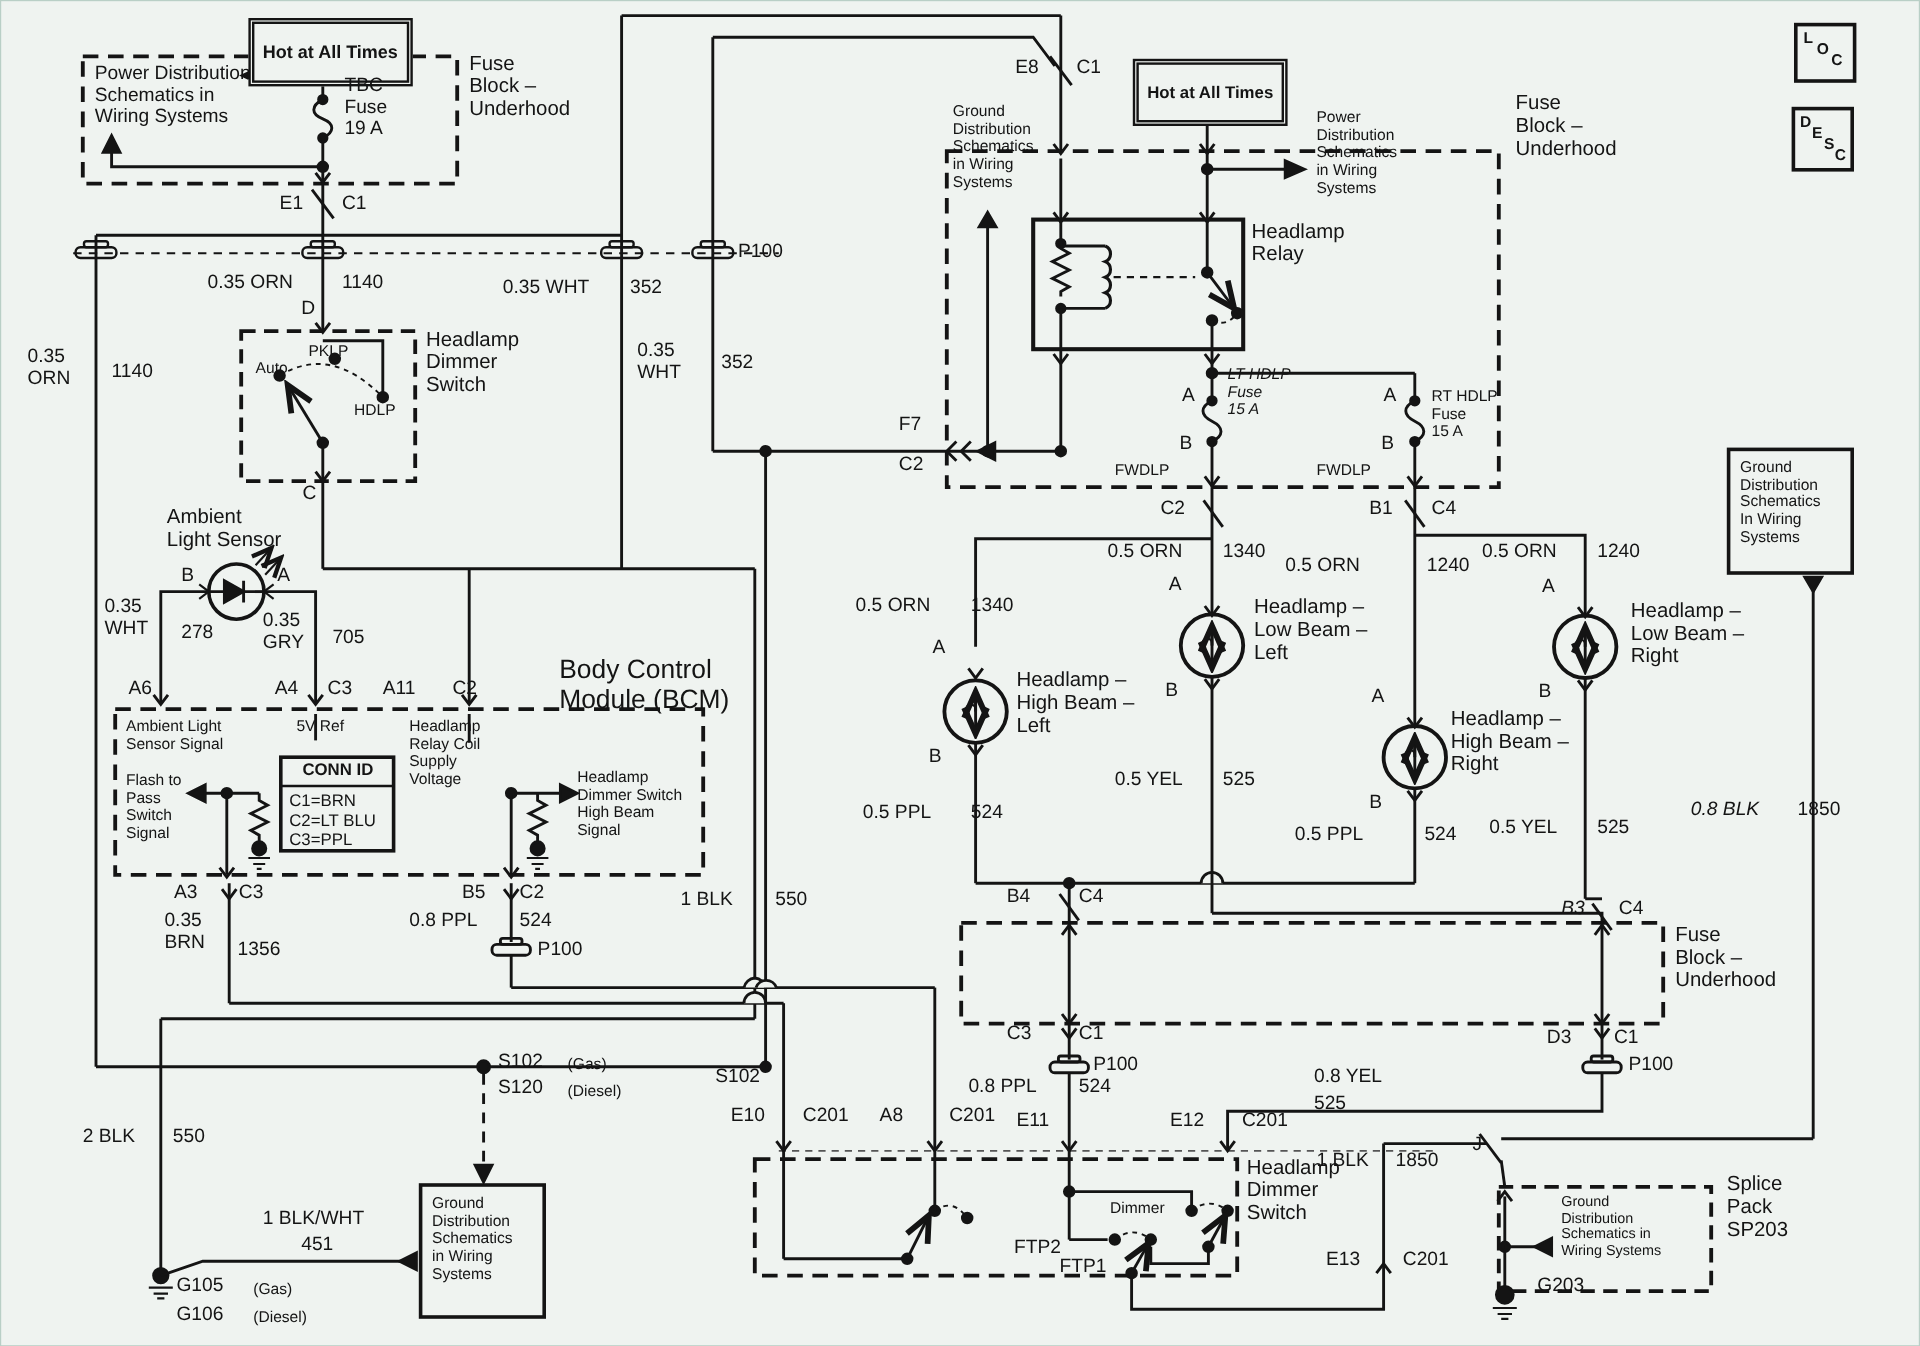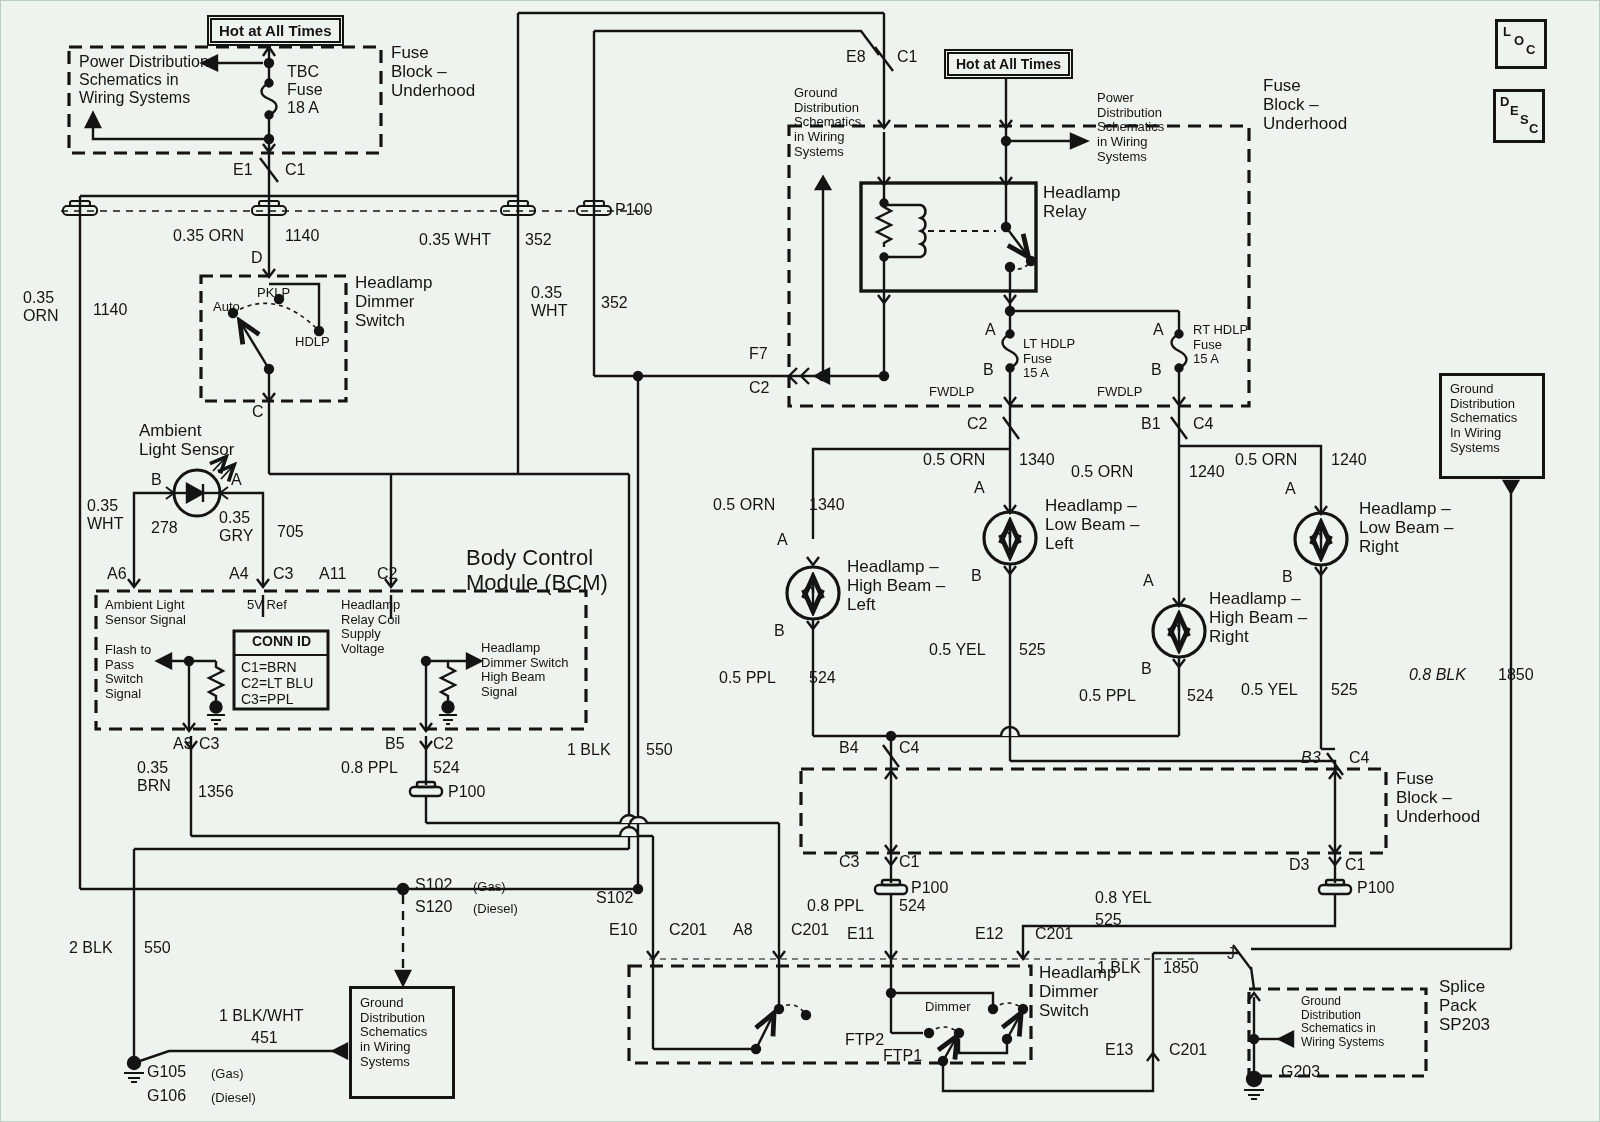--- a/index.html
+++ b/index.html
@@ -4,21 +4,21 @@
 <style>
   html,body{margin:0;padding:0;background:#e9efeb;}
   #stage{position:relative;width:1600px;height:1122px;background:#eff3f0;overflow:hidden;
          font-family:"Liberation Sans","DejaVu Sans",sans-serif;color:#141414;
          border:1px solid #b9cfc6;box-sizing:border-box;}
   #stage svg{position:absolute;left:0;top:0;}
   .lbl{position:absolute;font-size:16px;line-height:1.13;white-space:pre-line;color:#141414;}
   .sm{font-size:13px;}
   .xs{font-size:12px;}
   .b{font-weight:bold;}
-  .banner{position:absolute;border:5px double #141414;background:#eff3f0;padding:2px 7px;
+  .banner{position:absolute;border:5px double #141414;background:#eff3f0;padding:15px 7px;
           font-size:15px;font-weight:bold;white-space:nowrap;}
   .solidbox{position:absolute;border:3px solid #141414;}
   .cornerbtn{position:absolute;width:46px;height:44px;border:3px solid #141414;background:#eff3f0;}
   .cornerbtn span{position:absolute;font-size:13px;font-weight:bold;}
   .wm{position:absolute;font-size:31px;font-weight:bold;color:#2a5fad;opacity:.9;letter-spacing:.5px;}
 </style>
 </head>
 <body>
 
 <div id="stage">
@@ -361,21 +361,21 @@
 </div>
 
 <div class="banner" style="left:206px;top:14px;">Hot at All Times</div>
 <div class="banner" style="left:943px;top:48px;font-size:14px;">Hot at All Times</div>
 
 <div class="lbl" style="left:78px;top:52px;width:145px;">Power Distribution
 Schematics in
 Wiring Systems</div>
 <div class="lbl" style="left:286px;top:62px;">TBC
 Fuse
-18 A</div>
+19 A</div>
 <div class="lbl" style="left:390px;top:42px;font-size:17px;">Fuse
 Block –
 Underhood</div>
 <div class="lbl" style="left:232px;top:160px;">E1</div>
 <div class="lbl" style="left:284px;top:160px;">C1</div>
 
 <div class="lbl" style="left:172px;top:226px;">0.35 ORN</div>
 <div class="lbl" style="left:284px;top:226px;">1140</div>
 <div class="lbl" style="left:250px;top:248px;">D</div>
 <div class="lbl" style="left:22px;top:288px;">0.35
@@ -426,21 +426,21 @@
 C2=LT BLU
 C3=PPL</div>
 <div class="lbl sm" style="left:340px;top:597px;">Headlamp
 Relay Coil
 Supply
 Voltage</div>
 <div class="lbl sm" style="left:480px;top:640px;">Headlamp
 Dimmer Switch
 High Beam
 Signal</div>
-<div class="lbl" style="left:144px;top:734px;margin-left:28px;">A3</div>
+<div class="lbl" style="left:144px;top:734px;">A3</div>
 <div class="lbl" style="left:198px;top:734px;">C3</div>
 <div class="lbl" style="left:136px;top:758px;">0.35
 BRN</div>
 <div class="lbl" style="left:197px;top:782px;">1356</div>
 <div class="lbl" style="left:384px;top:734px;">B5</div>
 <div class="lbl" style="left:432px;top:734px;">C2</div>
 <div class="lbl" style="left:340px;top:758px;">0.8 PPL</div>
 <div class="lbl" style="left:432px;top:758px;">524</div>
 <div class="lbl" style="left:447px;top:782px;">P100</div>
 <div class="lbl" style="left:566px;top:740px;">1 BLK</div>
@@ -460,21 +460,21 @@
 Systems</div>
 <div class="lbl" style="left:1042px;top:182px;font-size:17px;">Headlamp
 Relay</div>
 <div class="lbl" style="left:1262px;top:75px;font-size:17px;">Fuse
 Block –
 Underhood</div>
 <div class="lbl" style="left:748px;top:344px;">F7</div>
 <div class="lbl" style="left:748px;top:378px;">C2</div>
 
 <div class="lbl" style="left:984px;top:320px;">A</div>
-<div class="lbl sm" style="left:1022px;top:336px;">LT HDLP
+<div class="lbl sm" style="left:1022px;top:304px;font-style:italic;">LT HDLP
 Fuse
 15 A</div>
 <div class="lbl" style="left:982px;top:360px;">B</div>
 <div class="lbl sm" style="left:928px;top:384px;">FWDLP</div>
 <div class="lbl" style="left:1152px;top:320px;">A</div>
 <div class="lbl sm" style="left:1192px;top:322px;">RT HDLP
 Fuse
 15 A</div>
 <div class="lbl" style="left:1150px;top:360px;">B</div>
 <div class="lbl sm" style="left:1096px;top:384px;">FWDLP</div>

